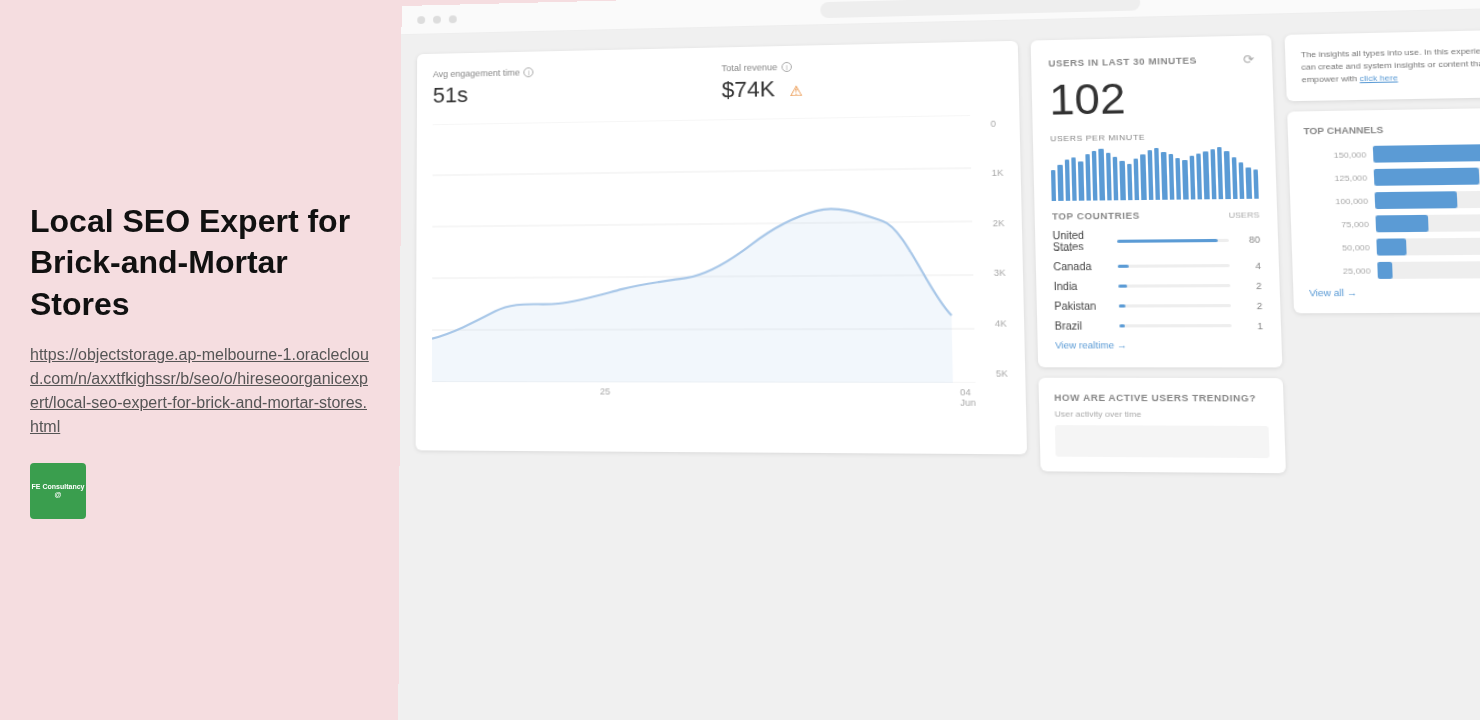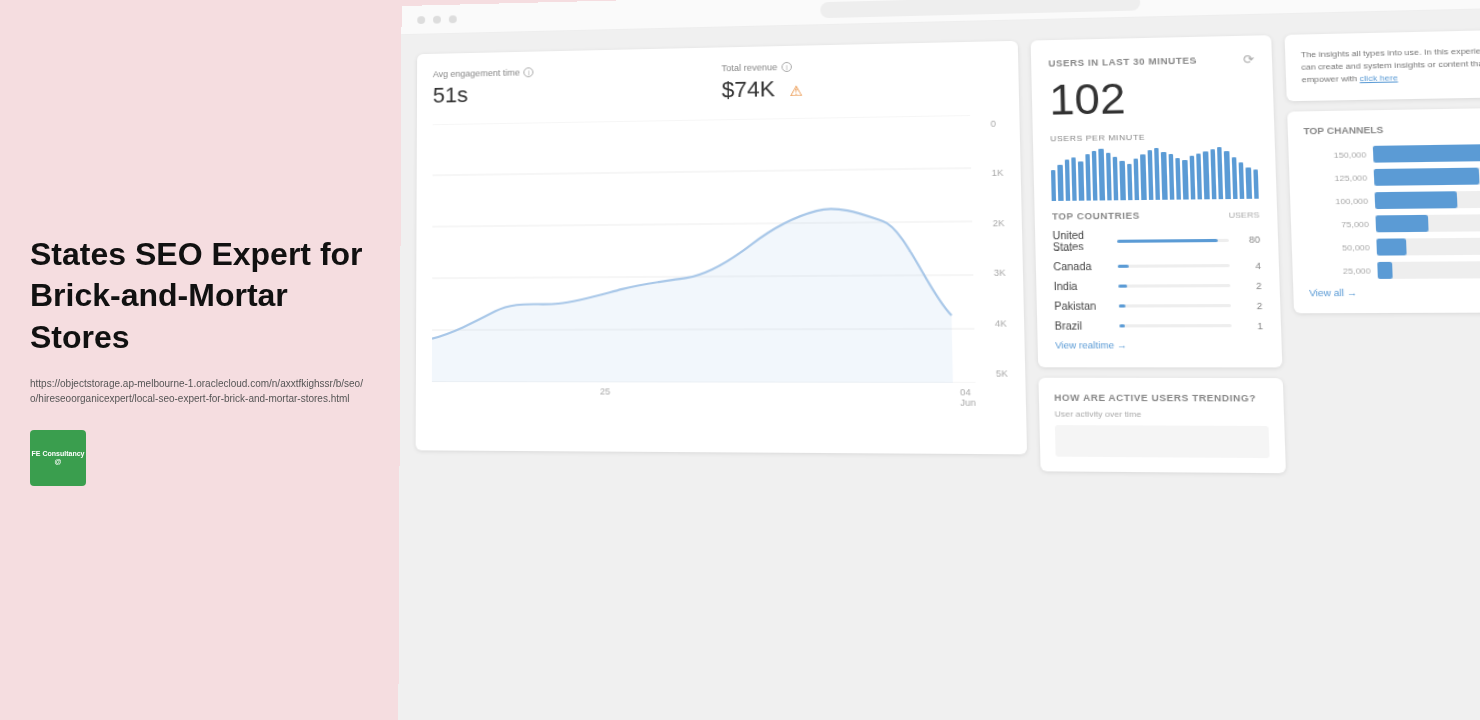--- a/index.html
+++ b/index.html
@@ -27,25 +27,26 @@
 
     .main-title {
       font-size: 32px;
       font-weight: 700;
       color: #111;
       line-height: 1.3;
       margin-bottom: 18px;
     }
 
     .url-text {
-      font-size: 10px;
+      font-size: 16px;
       color: #555;
       line-height: 1.5;
       word-break: break-all;
       margin-bottom: 24px;
+      text-decoration: underline;
     }
 
     .logo-badge {
       width: 56px;
       height: 56px;
       background: #3a9e4e;
       border-radius: 4px;
       display: flex;
       flex-direction: column;
       align-items: center;
@@ -439,21 +440,21 @@
       height: 16px;
       background: #eee;
       border-radius: 8px;
       margin: 0 auto;
     }
   </style>
 </head>
 <body>
 
 <div class="left-panel">
-  <h1 class="main-title">States SEO Expert for Brick-and-Mortar Stores</h1>
+  <h1 class="main-title">Local SEO Expert for Brick-and-Mortar Stores</h1>
   <p class="url-text">https://objectstorage.ap-melbourne-1.oraclecloud.com/n/axxtfkighssr/b/seo/o/hireseoorganicexpert/local-seo-expert-for-brick-and-mortar-stores.html</p>
   <div class="logo-badge">
     <span>FE Consultancy</span>
     <span>@</span>
   </div>
 </div>
 
 <div class="right-panel">
   <div class="analytics-bg"></div>
 

